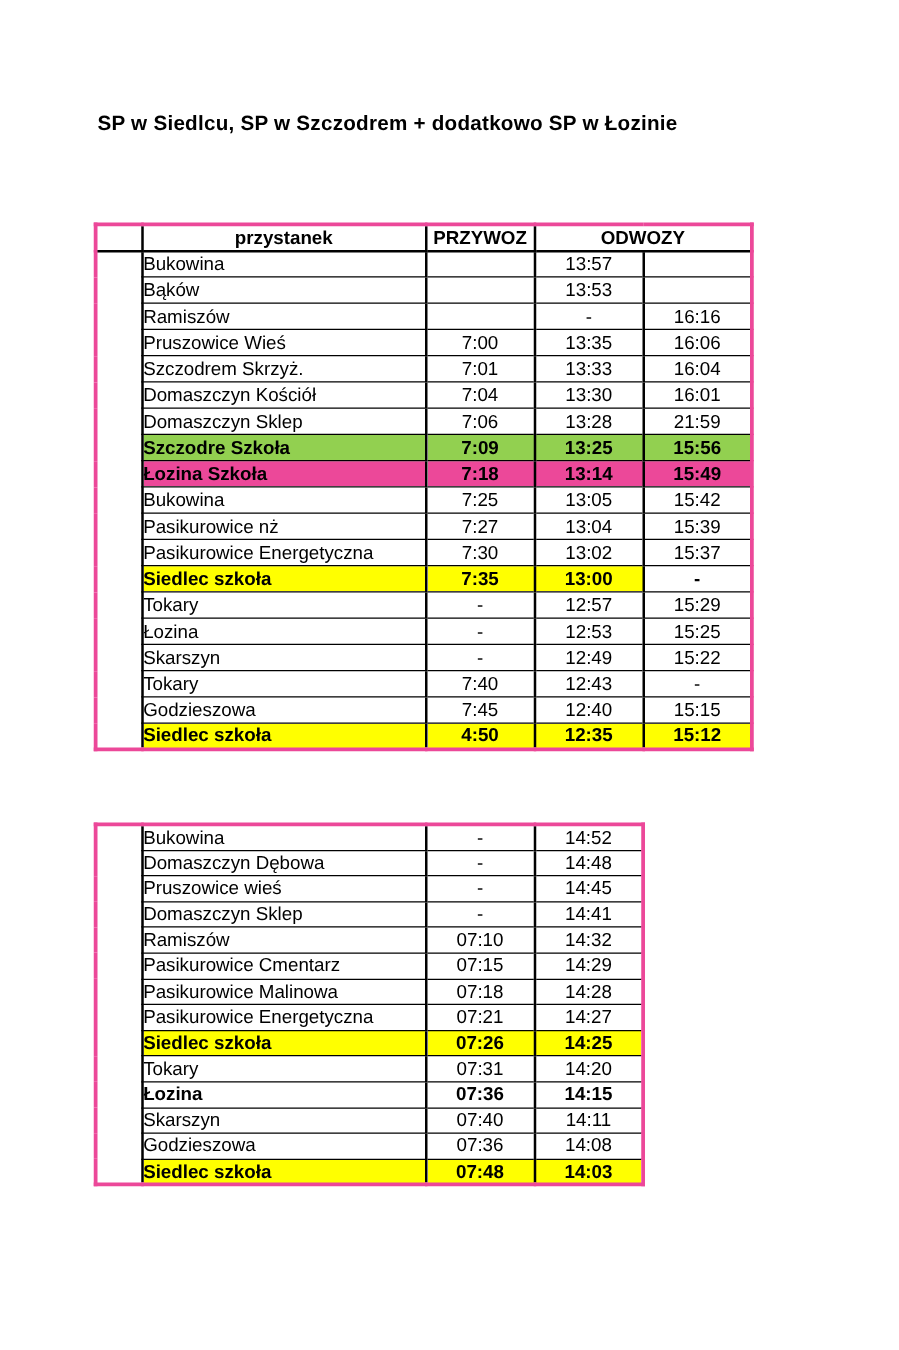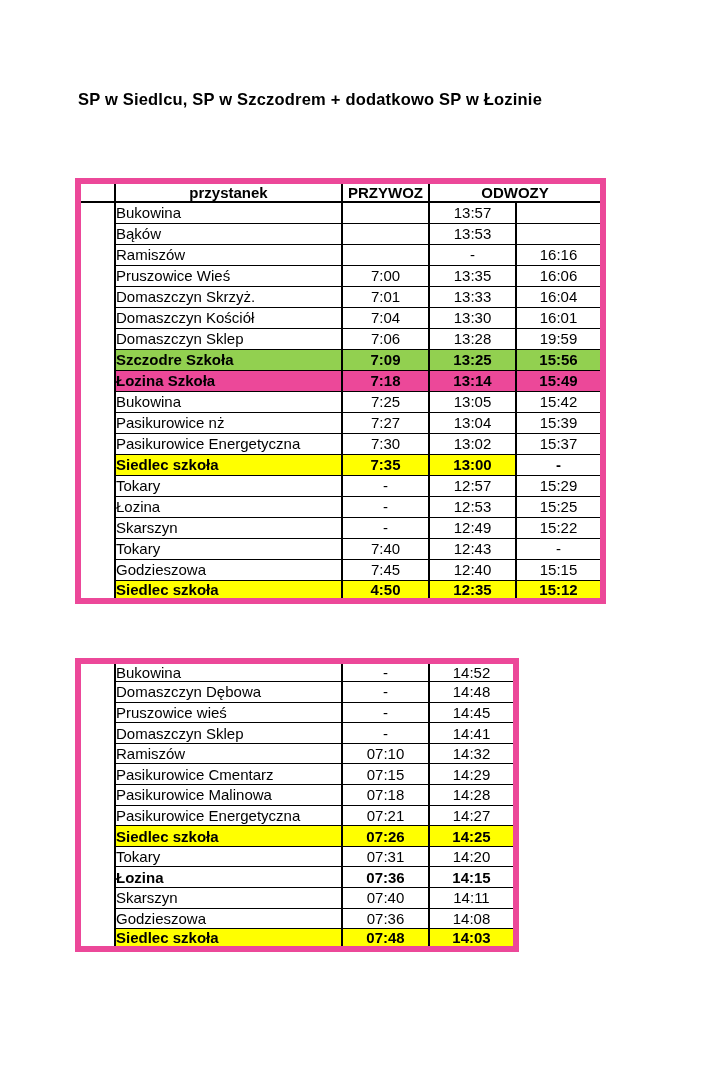--- a/index.html
+++ b/index.html
@@ -15,21 +15,21 @@
   .doc-subtitle{
     position:absolute;left:78px;top:142px;
     font-size:14px;font-weight:400;white-space:nowrap;
   }
   table.tt{
     position:absolute;border-collapse:collapse;table-layout:fixed;
     font-size:15px;line-height:1;
   }
   #table1{left:75px;top:178px;}
   #table2{left:75px;top:658px;}
-  table.tt{border:6px solid #ec4899;}
+  table.tt{border:3px solid #ec4899;}
   .tt td,.tt th{
     border-style:solid;border-color:#000;
     border-top-width:1px;border-bottom-width:1px;
     border-left-width:2px;border-right-width:2px;
     padding:0;overflow:hidden;white-space:nowrap;
   }
   .tt th{border-top-width:2px;border-bottom-width:2px;font-weight:700;text-align:center;}
   #table1 tr{height:21px;}
   #table2 tr{height:20.6px;}
   .c-stop{text-align:left;padding-left:5px;}
@@ -82,36 +82,36 @@
       <td class="c-time">-</td>
       <td class="c-time">16:16</td>
     </tr>
     <tr>
       <td class="c-stop">Pruszowice Wieś</td>
       <td class="c-time">7:00</td>
       <td class="c-time">13:35</td>
       <td class="c-time">16:06</td>
     </tr>
     <tr>
-      <td class="c-stop">Domaszczyn Skrzyż.</td>
+      <td class="c-stop">Szczodrem Skrzyż.</td>
       <td class="c-time">7:01</td>
       <td class="c-time">13:33</td>
       <td class="c-time">16:04</td>
     </tr>
     <tr>
       <td class="c-stop">Domaszczyn Kościół</td>
       <td class="c-time">7:04</td>
       <td class="c-time">13:30</td>
       <td class="c-time">16:01</td>
     </tr>
     <tr>
       <td class="c-stop">Domaszczyn Sklep</td>
       <td class="c-time">7:06</td>
       <td class="c-time">13:28</td>
-      <td class="c-time">19:59</td>
+      <td class="c-time">21:59</td>
     </tr>
     <tr class="hl-green bold">
       <td class="c-stop">Szczodre Szkoła</td>
       <td class="c-time">7:09</td>
       <td class="c-time">13:25</td>
       <td class="c-time">15:56</td>
     </tr>
     <tr class="hl-blue bold">
       <td class="c-stop">Łozina Szkoła</td>
       <td class="c-time">7:18</td>

